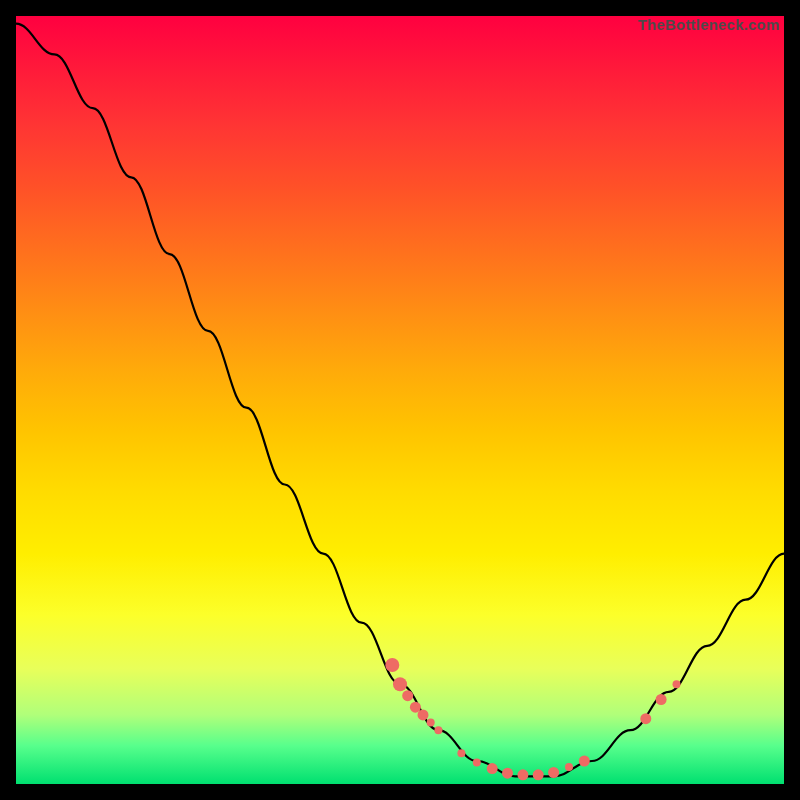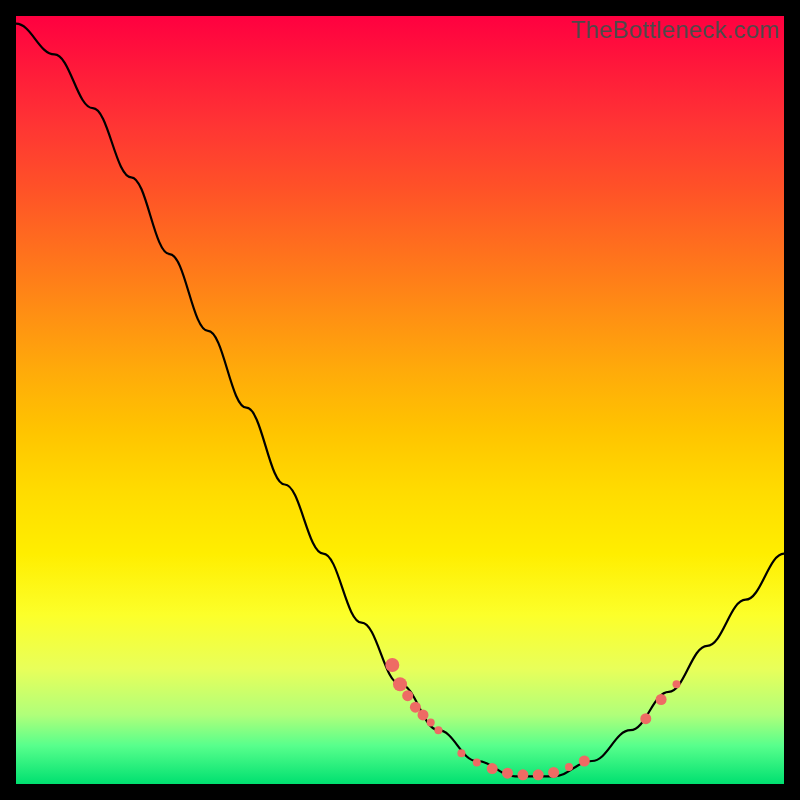--- a/index.html
+++ b/index.html
@@ -50,22 +50,22 @@
       #b0ff7a 91%,
       #58ff8c 95%,
       #00e070 100%
     );
   }
   .watermark {
     position: absolute;
     top: 0px;
     right: 4px;
     color: #4a4a4a;
-    font-size: 24px;
-    font-weight: 400;
+    font-size: 15px;
+    font-weight: 700;
     letter-spacing: 0.2px;
     user-select: none;
   }
   svg.curve {
     position: absolute;
     left: 0;
     top: 0;
     width: 768px;
     height: 768px;
     pointer-events: none;

